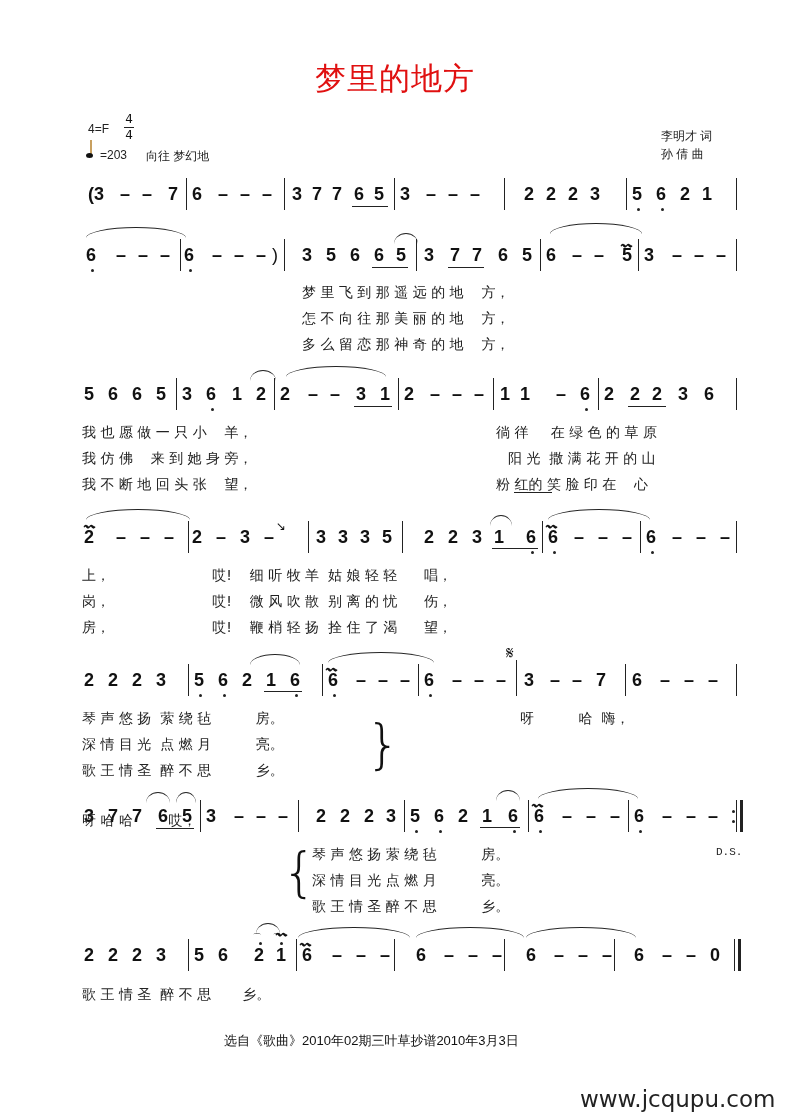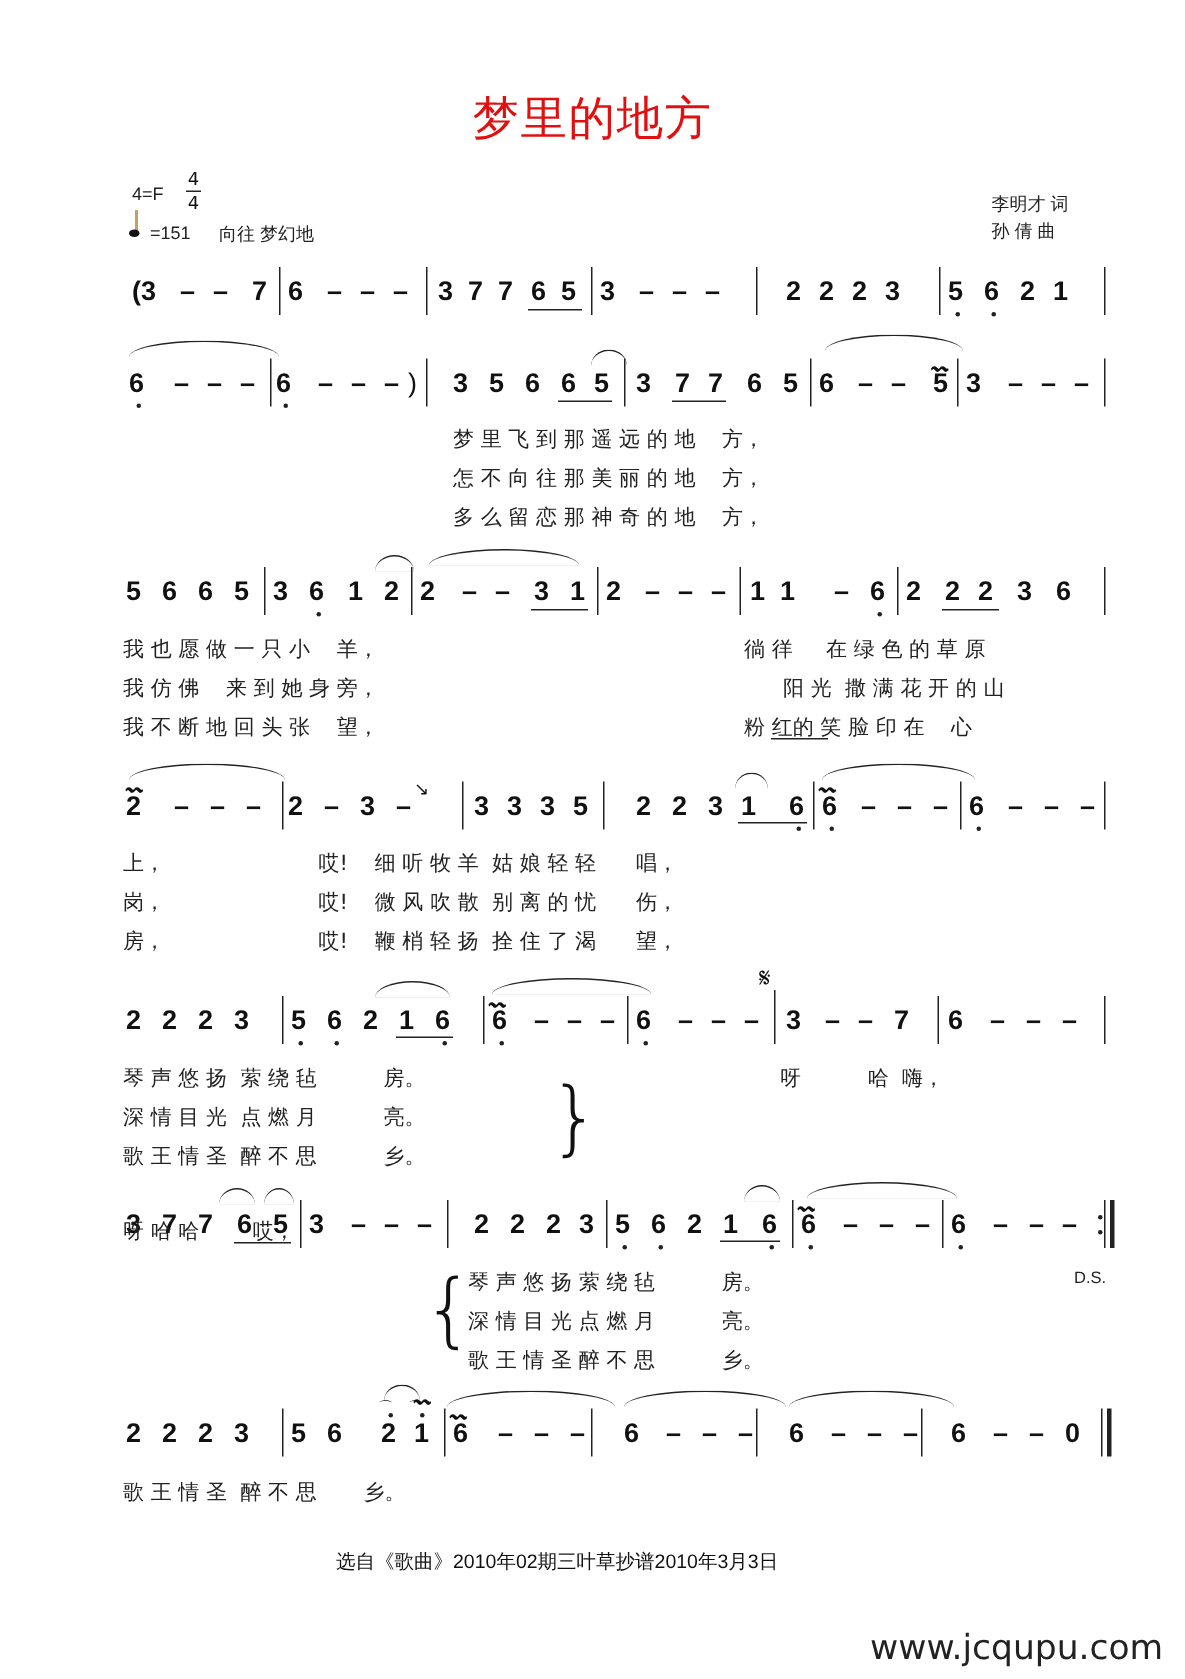--- a/index.html
+++ b/index.html
@@ -25,21 +25,21 @@
 <div class="abs title">梦里的地方</div>
 
 <div class="abs meta" style="left:88px;top:122px;">4=F</div>
 <div class="frac">
   <div>4</div>
   <div class="bar"></div>
   <div>4</div>
 </div>
 <div class="abs" style="left:90px;top:140px;width:2px;height:16px;background:#c8a060;"></div>
 <div class="abs" style="left:86px;top:153px;width:7px;height:5px;background:#111;border-radius:50%;"></div>
-<div class="abs meta" style="left:100px;top:148px;">=151</div>
+<div class="abs meta" style="left:100px;top:148px;">=203</div>
 <div class="abs meta" style="left:146px;top:148px;">向往 梦幻地</div>
 <div class="abs meta" style="left:661px;top:128px;">李明才 词</div>
 <div class="abs meta" style="left:661px;top:146px;">孙 倩 曲</div>
 
 <div class="row" style="top:184px;">
   <span class="n" style="left:8px">(3</span>
   <span class="n" style="left:40px">–</span>
   <span class="n" style="left:62px">–</span>
   <span class="n" style="left:88px">7</span>
   <div class="bl" style="left:106px"></div>
@@ -159,21 +159,21 @@
   <span class="n" style="left:572px">2</span>
   <div class="ul" style="left:548px;width:38px"></div>
   <span class="n" style="left:598px">3</span>
   <span class="n" style="left:624px">6</span>
   <div class="bl" style="left:656px"></div>
 </div>
 <div class="lyr" style="left:82px;top:424px">我 也 愿 做 一 只 小    羊，</div>
 <div class="lyr" style="left:82px;top:450px">我 仿 佛    来 到 她 身 旁，</div>
 <div class="lyr" style="left:82px;top:476px">我 不 断 地 回 头 张    望，</div>
 <div class="lyr" style="left:496px;top:424px">徜 徉     在 绿 色 的 草 原</div>
-<div class="lyr" style="left:522px;top:450px">阳 光  撒 满 花 开 的 山</div>
+<div class="lyr" style="left:508px;top:450px">阳 光  撒 满 花 开 的 山</div>
 <div class="lyr" style="left:496px;top:476px">粉 红的 笑 脸 印 在    心</div>
 <div class="abs" style="left:514px;top:492px;width:38px;border-top:1px solid #222;"></div>
 
 <div class="row" style="top:527px;">
   <div class="slur" style="left:6px;top:-18px;width:104px;"></div>
   <div class="slur" style="left:410px;top:-12px;width:22px;"></div>
   <div class="slur" style="left:468px;top:-18px;width:102px;"></div>
   <span class="tr" style="left:4px;top:-10px">〰</span>
   <span class="n" style="left:4px">2</span>
   <span class="n" style="left:36px">–</span>
@@ -312,21 +312,21 @@
   <span class="n" style="left:628px">–</span>
   <div class="dot" style="left:652px;top:4px"></div>
   <div class="dot" style="left:652px;top:14px"></div>
   <div class="dbl" style="left:656px"></div>
 </div>
 <div class="lyr" style="left:82px;top:812px">呀 哈 哈        哎，</div>
 <div class="abs" style="left:282px;top:846px;font-size:54px;line-height:54px;font-weight:100;">{</div>
 <div class="lyr" style="left:312px;top:846px">琴 声 悠 扬 萦 绕 毡          房。</div>
 <div class="lyr" style="left:312px;top:872px">深 情 目 光 点 燃 月          亮。</div>
 <div class="lyr" style="left:312px;top:898px">歌 王 情 圣 醉 不 思          乡。</div>
-<div class="abs meta" style="left:716px;top:846px;font-family:Liberation Sans, sans-serif;font-size:11px">D.S.</div>
+<div class="abs meta" style="left:716px;top:846px;font-family:Liberation Mono, monospace;font-size:11px">D.S.</div>
 
 <div class="row" style="top:945px;">
   <div class="slur" style="left:176px;top:-22px;width:24px;"></div>
   <span class="abs" style="left:172px;top:-14px;font-size:10px">⌒</span>
   <span class="abs" style="left:192px;top:-14px;font-size:10px">⌒</span>
   <span class="tr" style="left:196px;top:-20px">〰</span>
   <div class="slur" style="left:218px;top:-18px;width:112px;"></div>
   <div class="slur" style="left:336px;top:-18px;width:108px;"></div>
   <div class="slur" style="left:446px;top:-18px;width:110px;"></div>
   <span class="n" style="left:4px">2</span>

